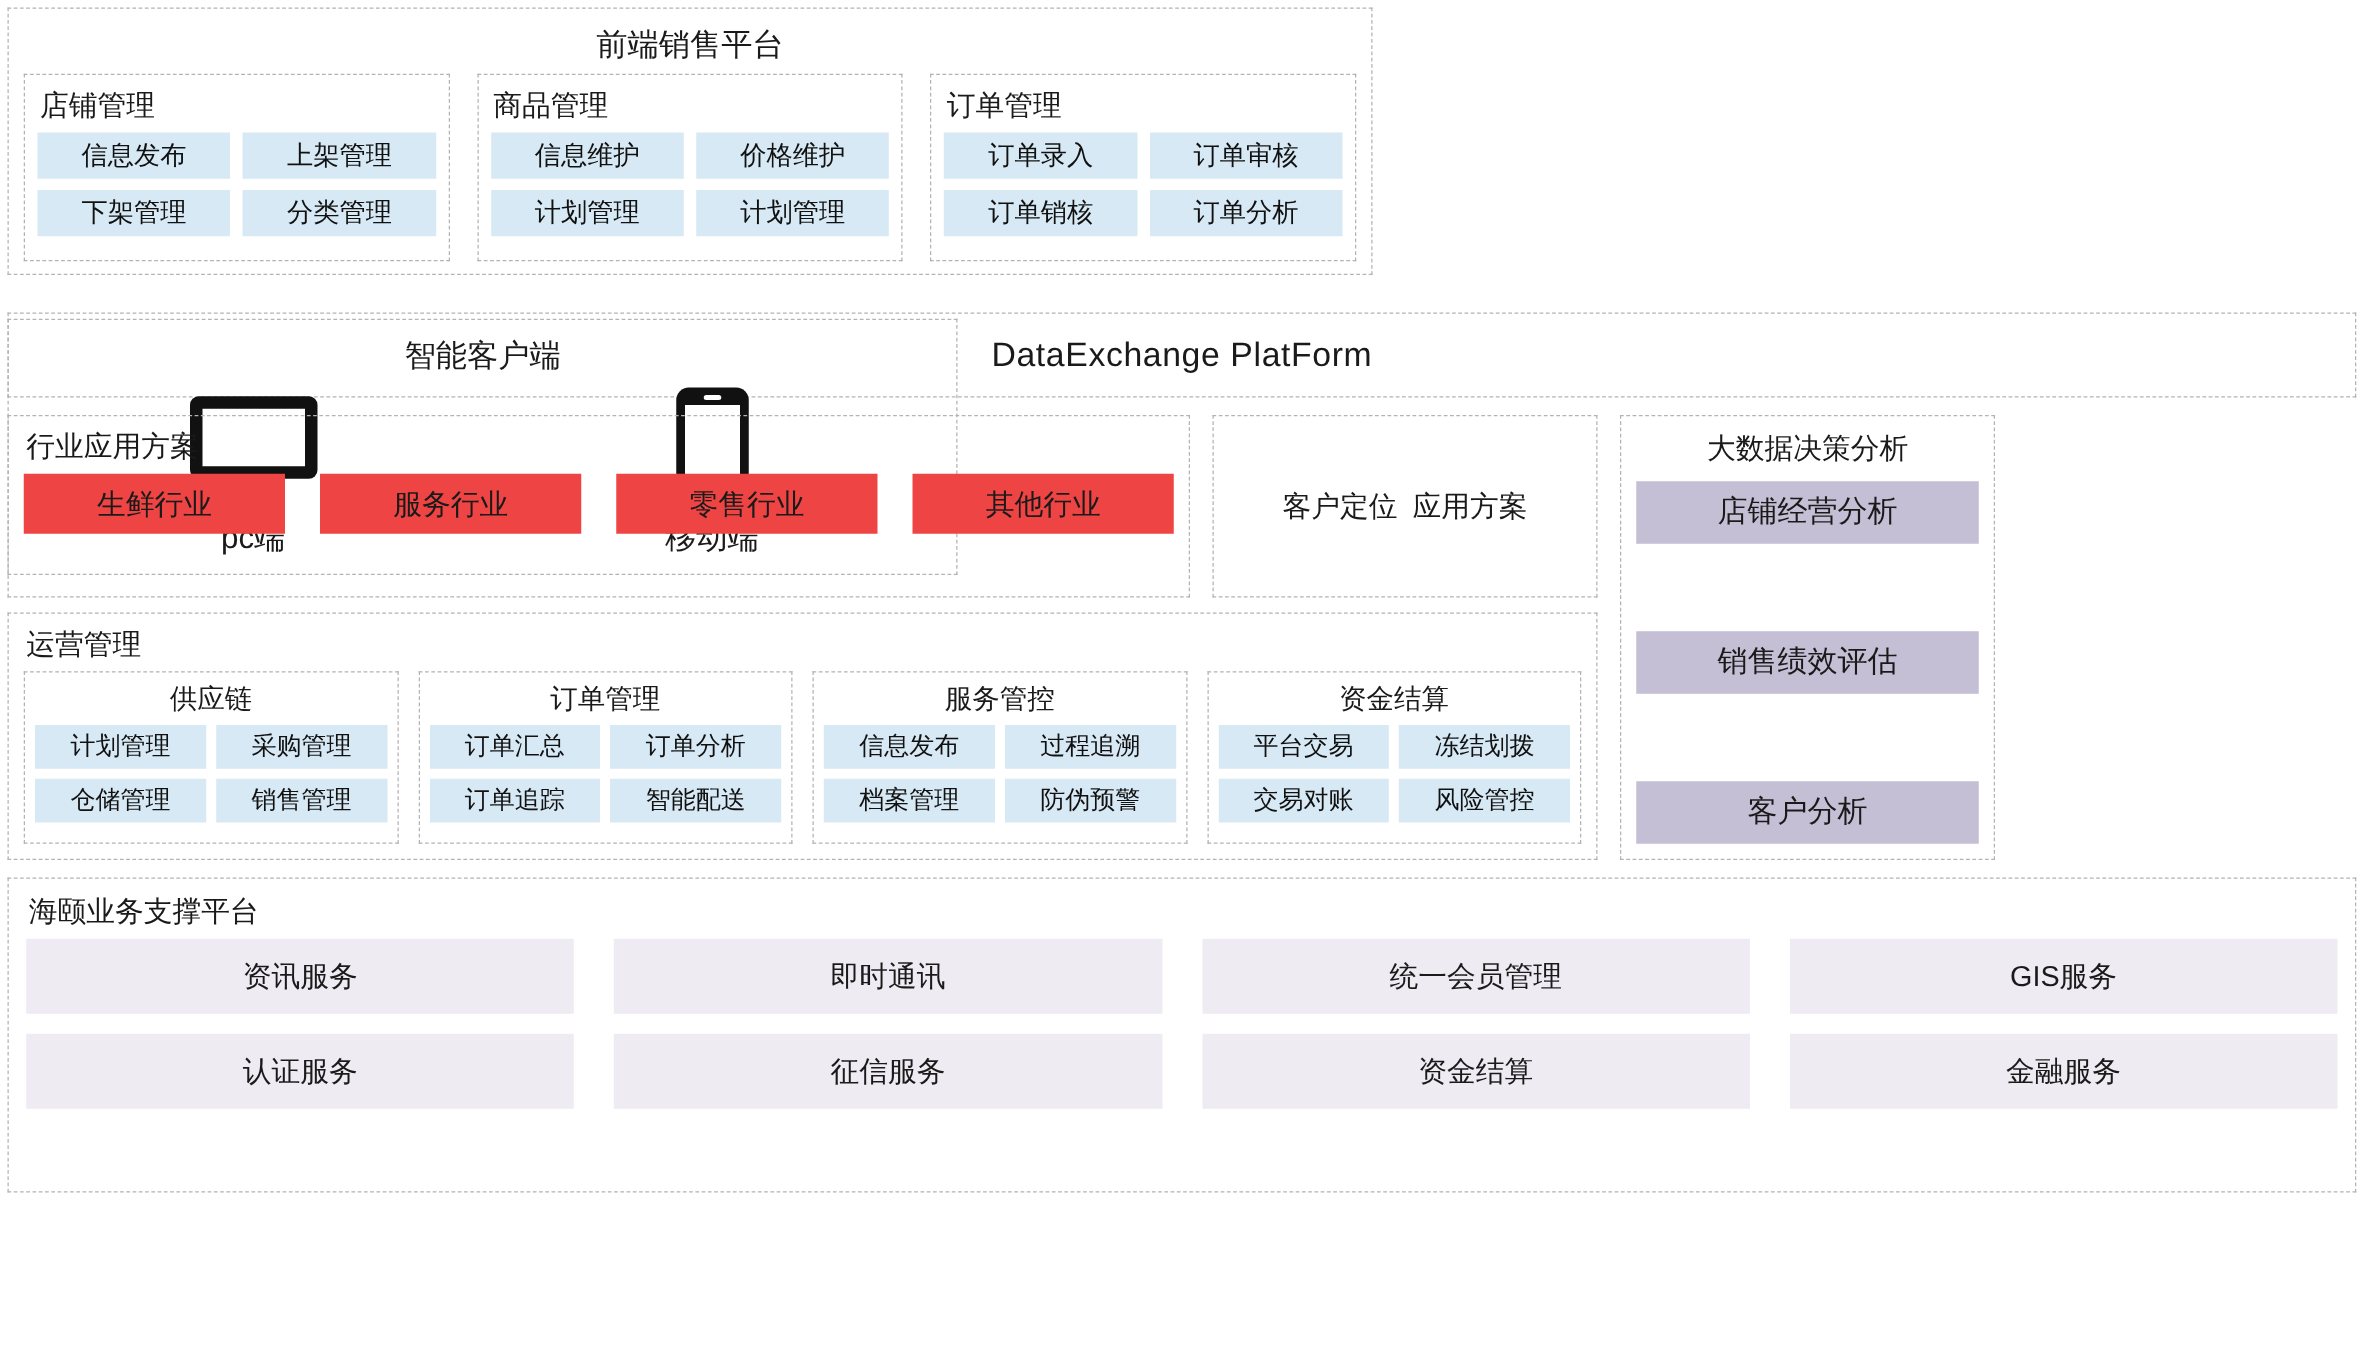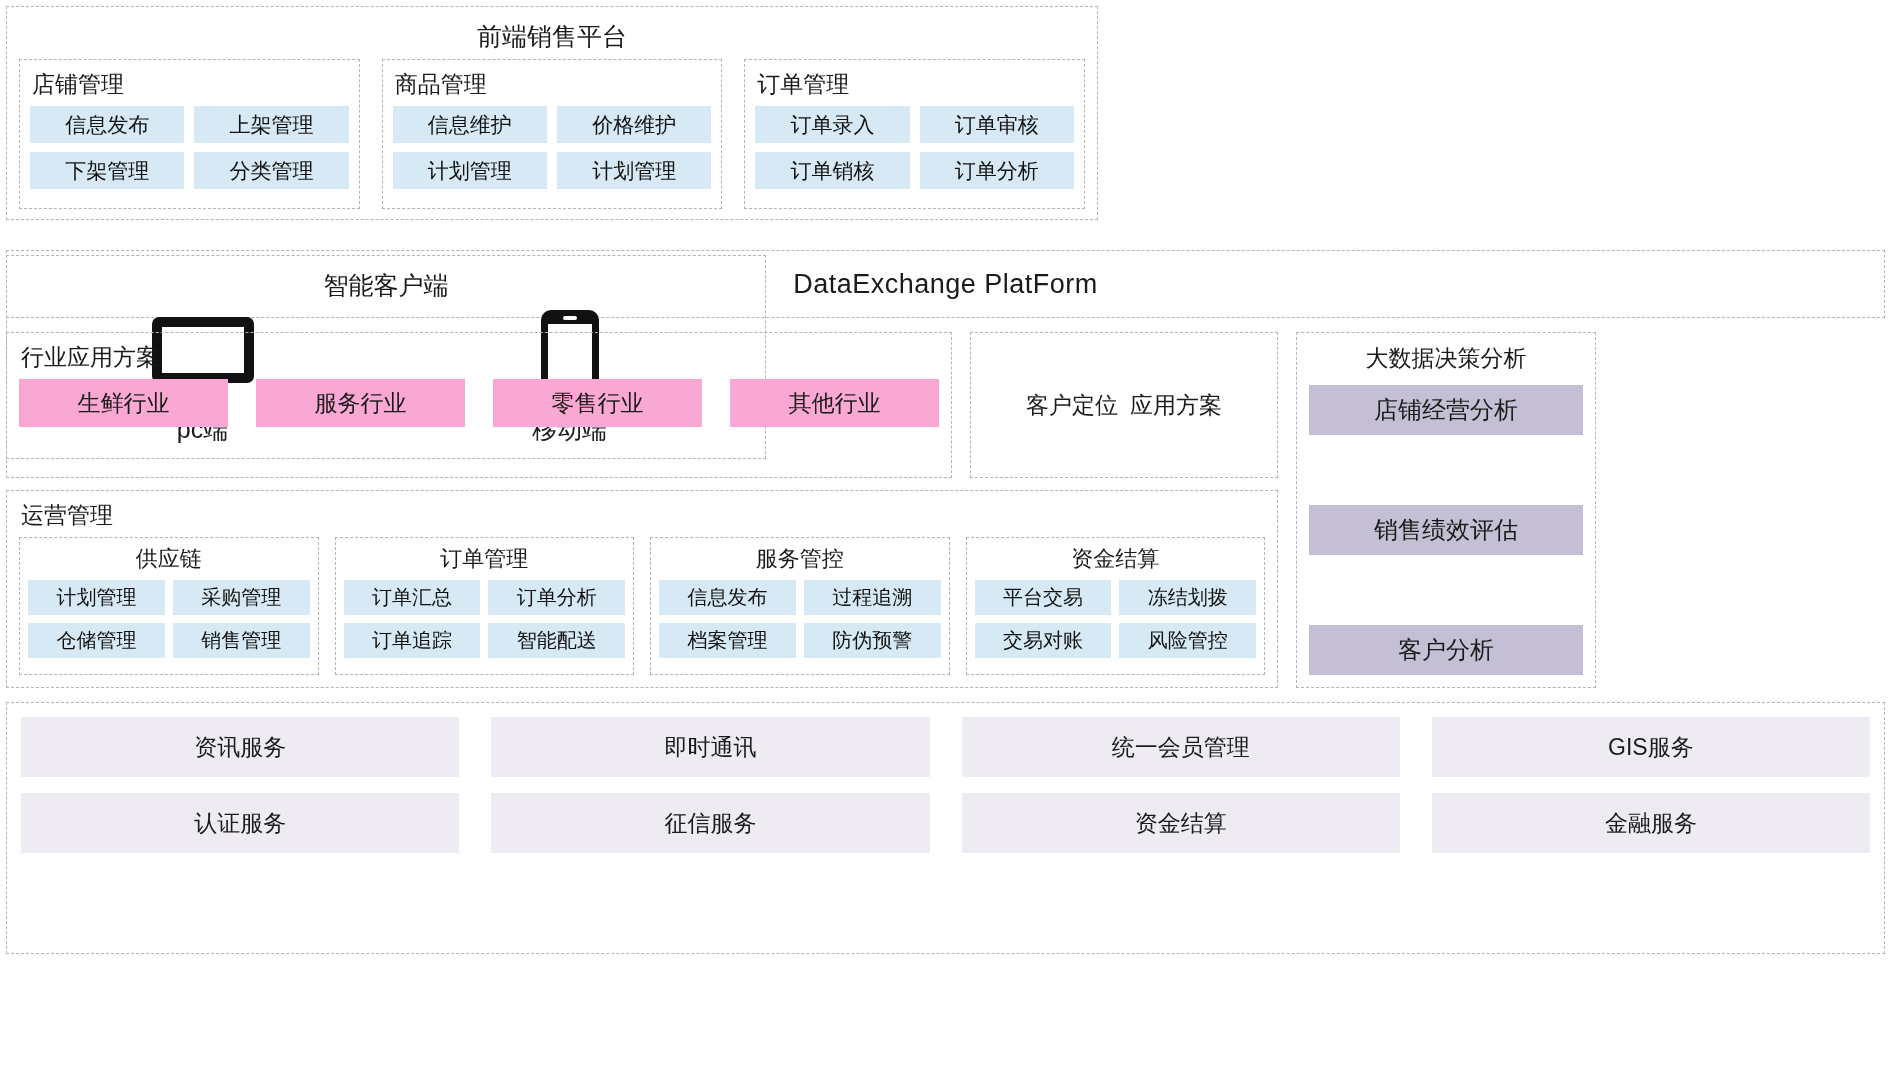--- a/index.html
+++ b/index.html
@@ -45,21 +45,21 @@
 
   
   .middle { display: flex; gap: 18px; margin-top: 14px; align-items: stretch; }
   .mid-left { width: 1272px; display: flex; flex-direction: column; gap: 12px; }
   .mid-upper { display: flex; gap: 18px; height: 146px; }
 
   .industry { width: 946px; padding: 6px 12px 10px 12px; }
   .section-title { font-size: 23px; line-height: 32px; margin: 2px 0 6px 2px; }
   .industry-chips { display: flex; gap: 28px; }
   .industry-chip {
-    background: #f9a8d4; flex: 1; text-align: center;
+    background: #ef4444; flex: 1; text-align: center;
     font-size: 23px; line-height: 48px; height: 48px;
   }
 
   .customer-locate {
     width: 308px; padding: 10px;
     display: flex; flex-direction: row;
     align-items: center; justify-content: center; gap: 12px;
   }
   .cl-line { font-size: 23px; line-height: 32px; }
 
@@ -263,20 +263,21 @@
       <div class="bd-title">大数据决策分析</div>
       <div class="bd-items">
         <div class="bd-chip">店铺经营分析</div>
         <div class="bd-chip">销售绩效评估</div>
         <div class="bd-chip">客户分析</div>
       </div>
     </div>
   </div>
 
   <div class="bottom dashed">
+    <div class="section-title">海颐业务支撑平台</div>
     <div class="bottom-grid">
       <div class="bchip-row">
         <div class="bchip">资讯服务</div>
         <div class="bchip">即时通讯</div>
         <div class="bchip">统一会员管理</div>
         <div class="bchip">GIS服务</div>
       </div>
       <div class="bchip-row">
         <div class="bchip">认证服务</div>
         <div class="bchip">征信服务</div>

